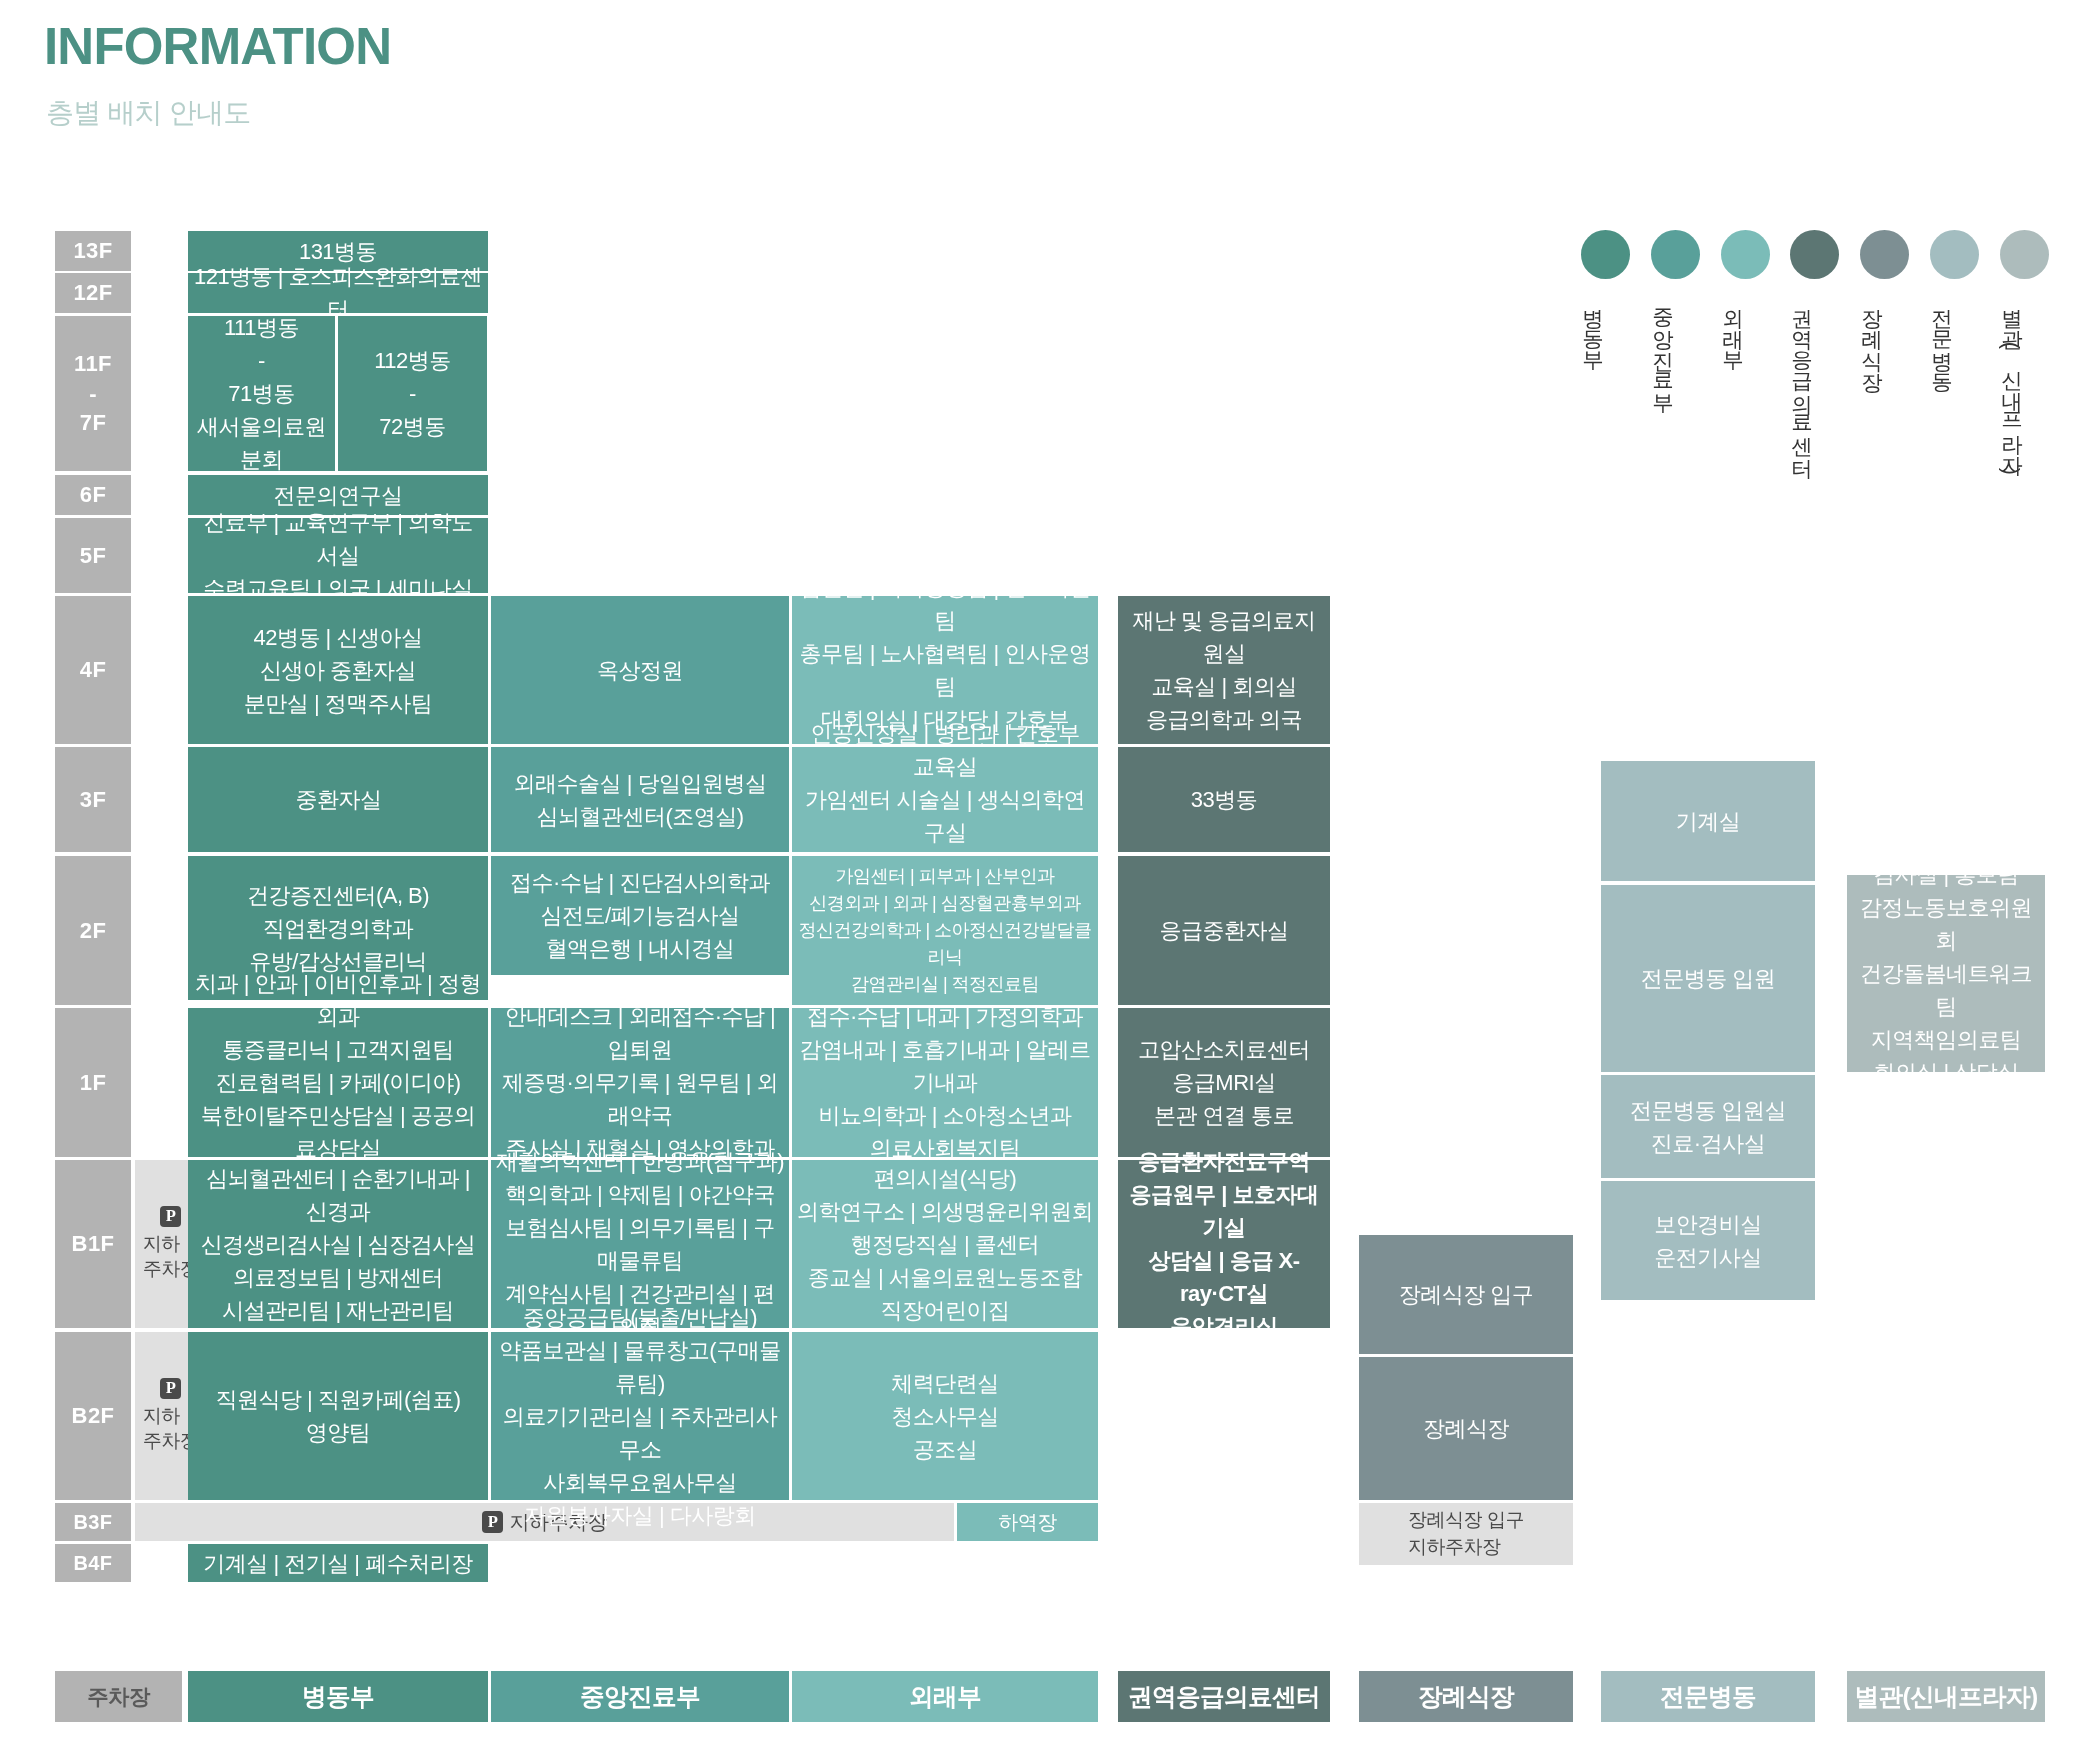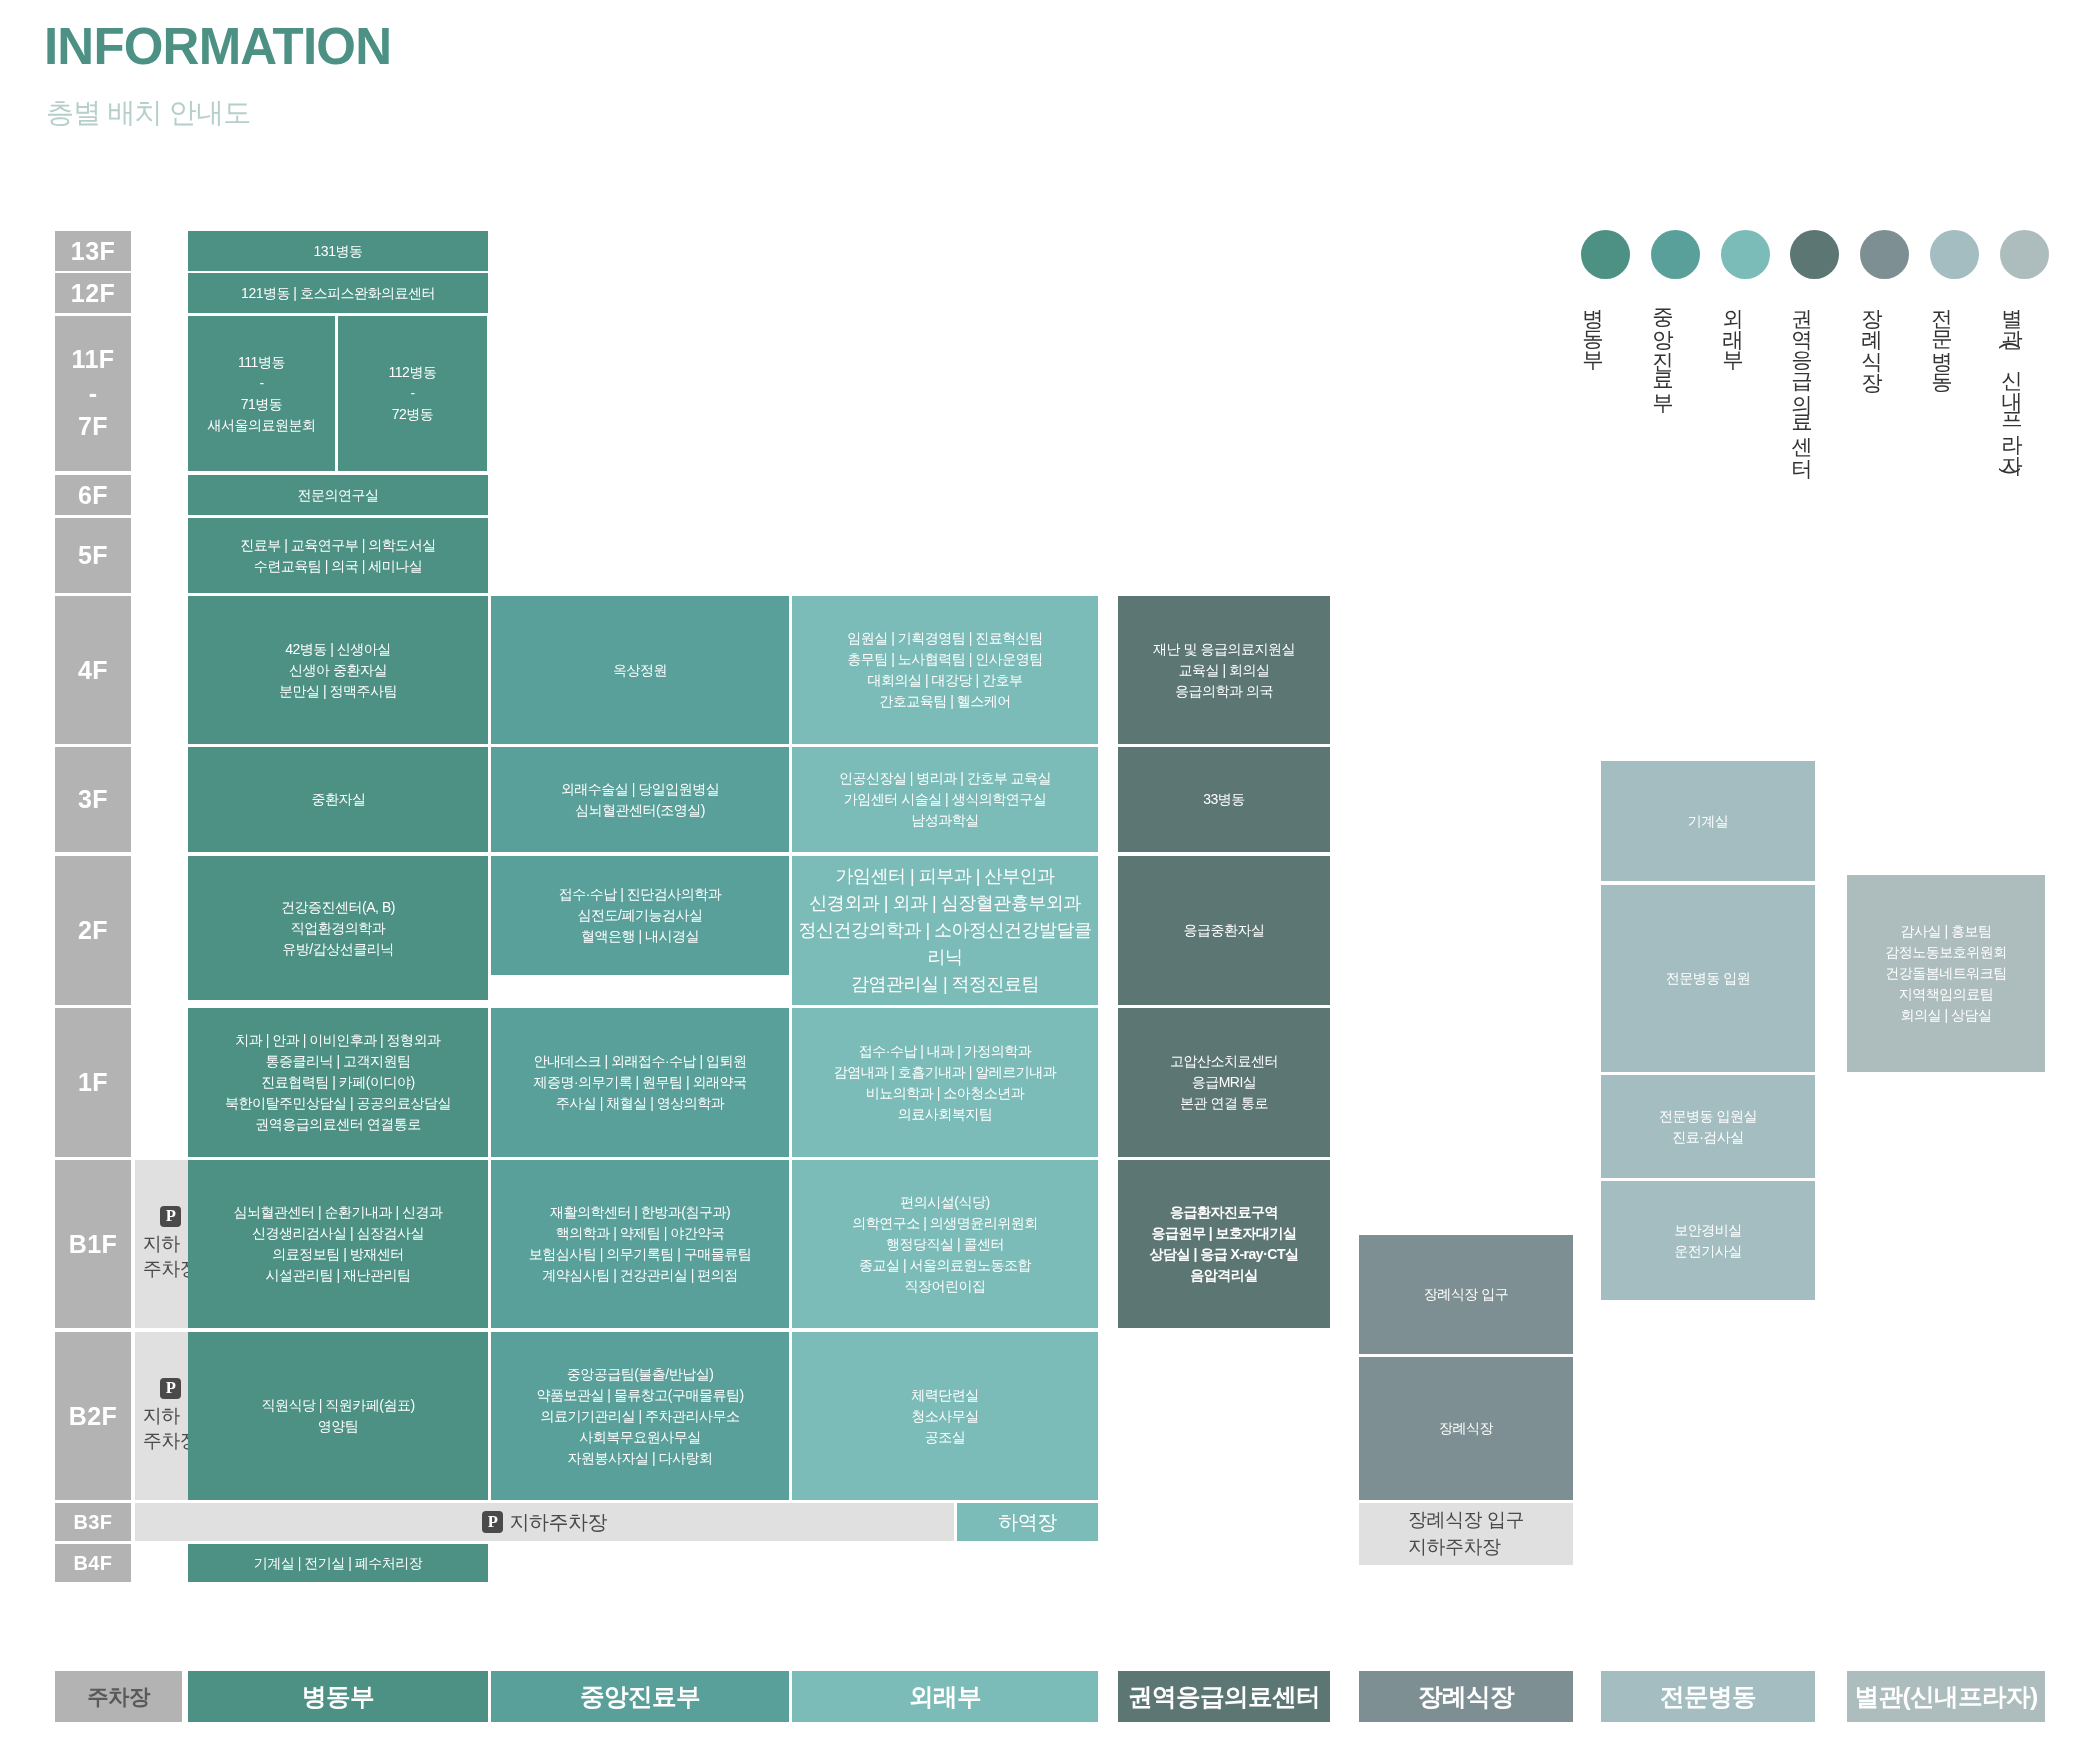--- a/index.html
+++ b/index.html
@@ -37,31 +37,31 @@
     line-height:1;
   }
 
   
   .blk{
     position:absolute;
     box-sizing:border-box;
     display:flex;align-items:center;justify-content:center;
     text-align:center;
     color:#ffffff;
-    font-size:14px;
+    font-size:22px;
     line-height:1.50;
     letter-spacing:-0.5px;
     padding:1.6px 4.8px;
     white-space:pre-line;
   }
   .flr{
     position:absolute;box-sizing:border-box;
     display:flex;align-items:center;justify-content:center;
     background:#b3b3b3;color:#ffffff;
-    font-size:25px;font-weight:bold;letter-spacing:0.4px;
+    font-size:22px;font-weight:bold;letter-spacing:0.4px;
   }
   .park{
     position:absolute;box-sizing:border-box;
     display:flex;flex-direction:column;align-items:center;justify-content:center;
     background:#e0e0e0;color:#4a4a4a;
     font-size:19px;line-height:1.35;letter-spacing:-0.5px;
     white-space:pre-line;
   }
   .pico{
     display:inline-flex;align-items:center;justify-content:center;

